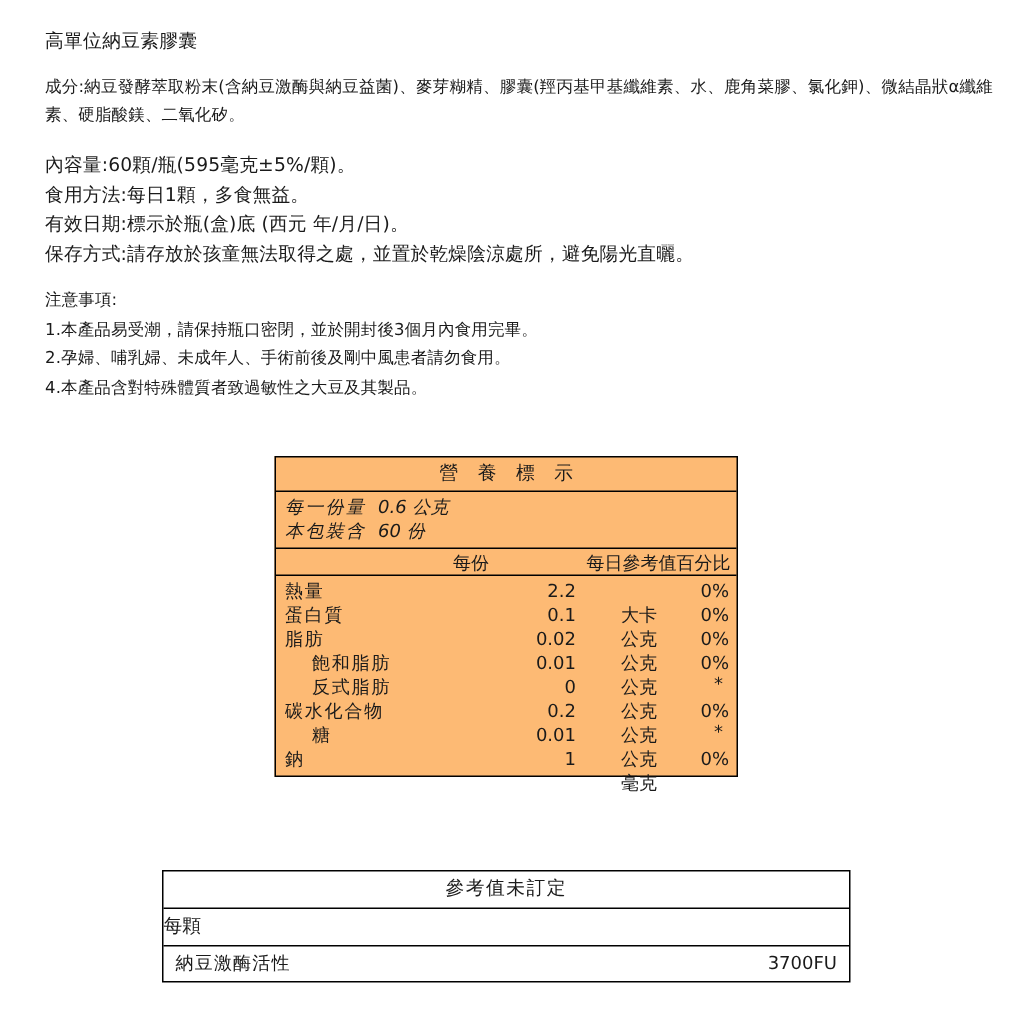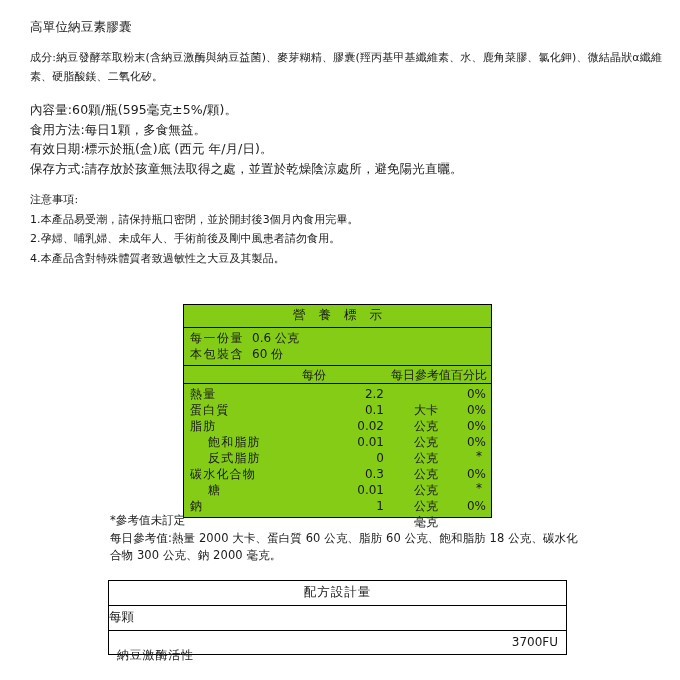--- a/index.html
+++ b/index.html
@@ -69,36 +69,36 @@
 
   
   .nutri-table {
     position: absolute;
     left: 183px;
     top: 304px;
     width: 307px;
     border: 1px solid #000;
     border-collapse: collapse;
     font-size: 12px;
-    background: #84cc16;
+    background: #fdba74;
   }
   .nutri-head {
     border-bottom: 1px solid #000;
     text-align: center;
     font-size: 12.5px;
     padding: 2px 0 3px 0;
     letter-spacing: 13px;
     text-indent: 13px;
   }
   .nutri-serv {
     border-bottom: 1px solid #000;
     padding: 2px 0 3px 6px;
     line-height: 16px;
   }
-  .serv-row { white-space: nowrap; }
+  .serv-row { white-space: nowrap; font-style: italic; }
   .serv-label { letter-spacing: 1.5px; }
   .serv-val { margin-left: 8px; }
 
   .nutri-colhead {
     border-bottom: 1.5px solid #000;
     height: 17px;
     position: relative;
   }
   .colhead-per {
     position: absolute;
@@ -187,21 +187,21 @@
   }
   .f-row {
     position: relative;
     padding: 3px 8px 4px 8px;
     height: 16px;
     line-height: 16px;
   }
   .f-row .f-name {
     position: absolute;
     left: 8px;
-    top: 16px;
+    top: 3px;
     letter-spacing: 0.8px;
   }
   .f-row .f-val {
     position: absolute;
     right: 8px;
     top: 3px;
   }
 </style>
 </head>
 <body>
@@ -269,46 +269,42 @@
         <span class="ndv">0%</span>
       </div>
       <div class="nrow">
         <span class="nname indent">反式脂肪</span>
         <span class="nval">0</span>
         <span class="nunit">公克</span>
         <span class="ndv star">*</span>
       </div>
       <div class="nrow">
         <span class="nname">碳水化合物</span>
-        <span class="nval">0.3</span>
+        <span class="nval">0.2</span>
         <span class="nunit">公克</span>
         <span class="ndv">0%</span>
       </div>
       <div class="nrow">
         <span class="nname indent">糖</span>
         <span class="nval">0.01</span>
         <span class="nunit">公克</span>
         <span class="ndv star">*</span>
       </div>
       <div class="nrow">
         <span class="nname">鈉</span>
         <span class="nval">1</span>
         <span class="nunit">毫克</span>
         <span class="ndv">0%</span>
       </div>
     </div>
   </div>
 
-  <div class="footnote">
-    <div class="fn-ref">*參考值未訂定</div>
-    <div>每日參考值:熱量 2000 大卡、蛋白質 60 公克、脂肪 60 公克、飽和脂肪 18 公克、碳水化合物 300 公克、鈉 2000 毫克。</div>
-  </div>
 
   <div class="formula-table">
-    <div class="f-head">配方設計量</div>
+    <div class="f-head">參考值未訂定</div>
     <div class="f-colhead">每顆</div>
     <div class="f-row">
       <span class="f-name">納豆激酶活性</span>
       <span class="f-val">3700FU</span>
     </div>
   </div>
 
 </div>
 
 </body></html>

